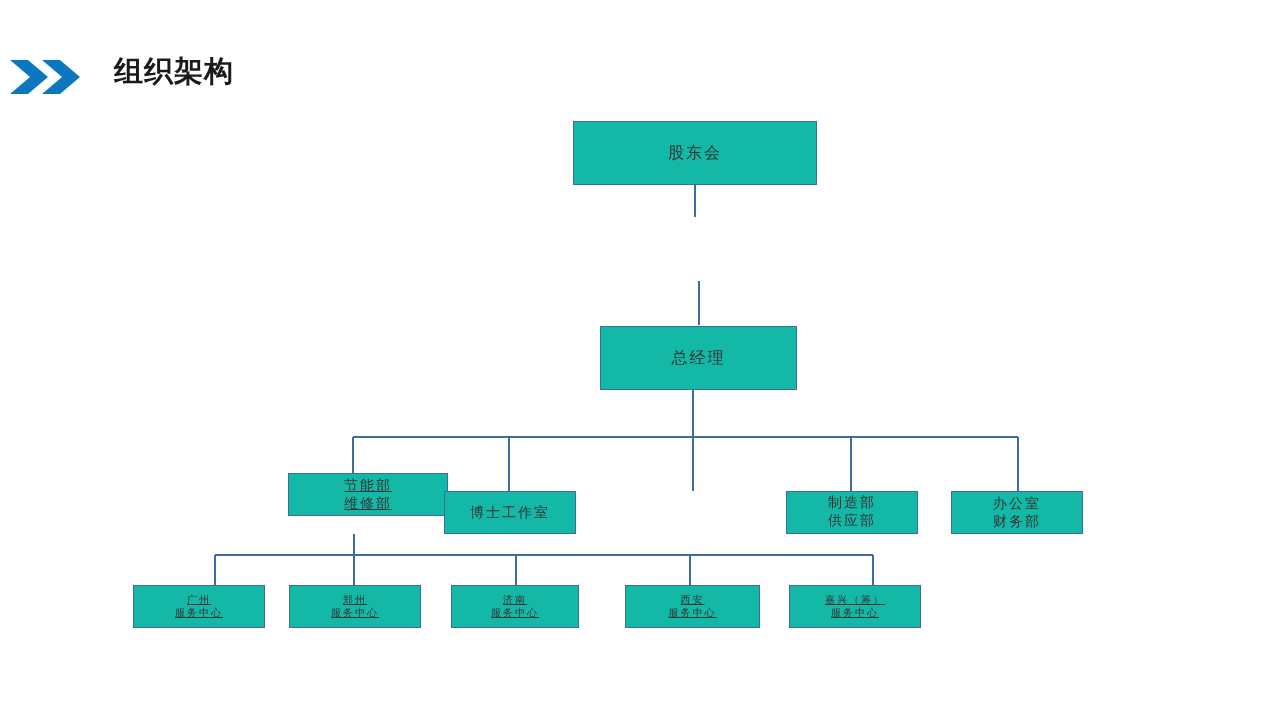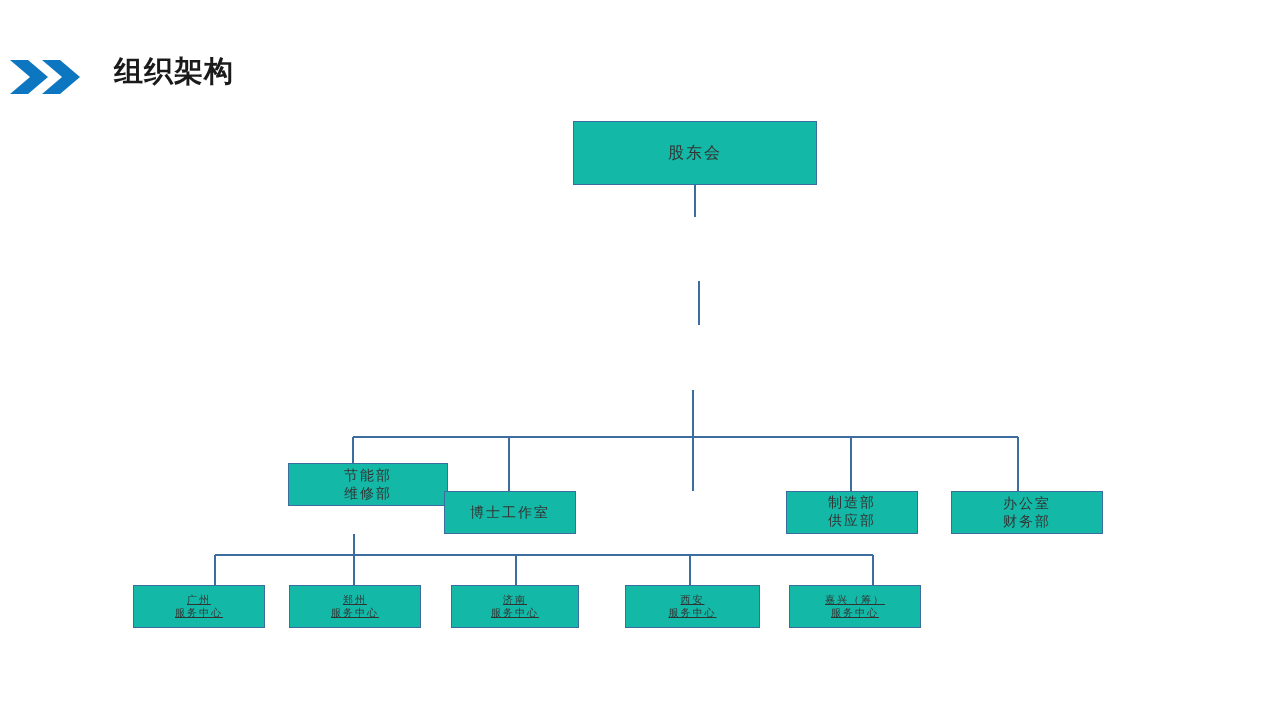--- a/index.html
+++ b/index.html
@@ -120,37 +120,40 @@
       <line x1="690" y1="555" x2="690" y2="585"></line>
       <line x1="873" y1="555" x2="873" y2="585"></line>
     </g>
   </svg>
 
   <div class="node lvl-top" style="left:573px; top:121px; width:244px; height:64px;">
     <span class="line">股东会</span>
   </div>
 
 
+  <div class="node lvl-top" style="left:600px; top:326px; width:197px; height:64px;">
+    <span class="line">总经理</span>
+  </div>
 
-  <div class="node lvl-dept" style="left:288px; top:463px; width:160px; height:43px;">
+  <div class="node lvl-dept" style="left:288px; top:473px; width:160px; height:43px;text-decoration:underline;">
     <span class="line">节能部</span>
     <span class="line">维修部</span>
   </div>
 
   <div class="node lvl-dept" style="left:444px; top:491px; width:132px; height:43px;">
     <span class="line">博士工作室</span>
   </div>
 
 
   <div class="node lvl-dept" style="left:786px; top:491px; width:132px; height:43px;font-family:Liberation Mono, monospace;">
     <span class="line">制造部</span>
     <span class="line">供应部</span>
   </div>
 
-  <div class="node lvl-dept" style="left:951px; top:491px; width:152px; height:43px;">
+  <div class="node lvl-dept" style="left:951px; top:491px; width:132px; height:43px;">
     <span class="line">办公室</span>
     <span class="line">财务部</span>
   </div>
 
   <div class="node lvl-svc" style="left:133px; top:585px; width:132px; height:43px;">
     <span class="line">广州</span>
     <span class="line">服务中心</span>
   </div>
 
   <div class="node lvl-svc" style="left:289px; top:585px; width:132px; height:43px;">

